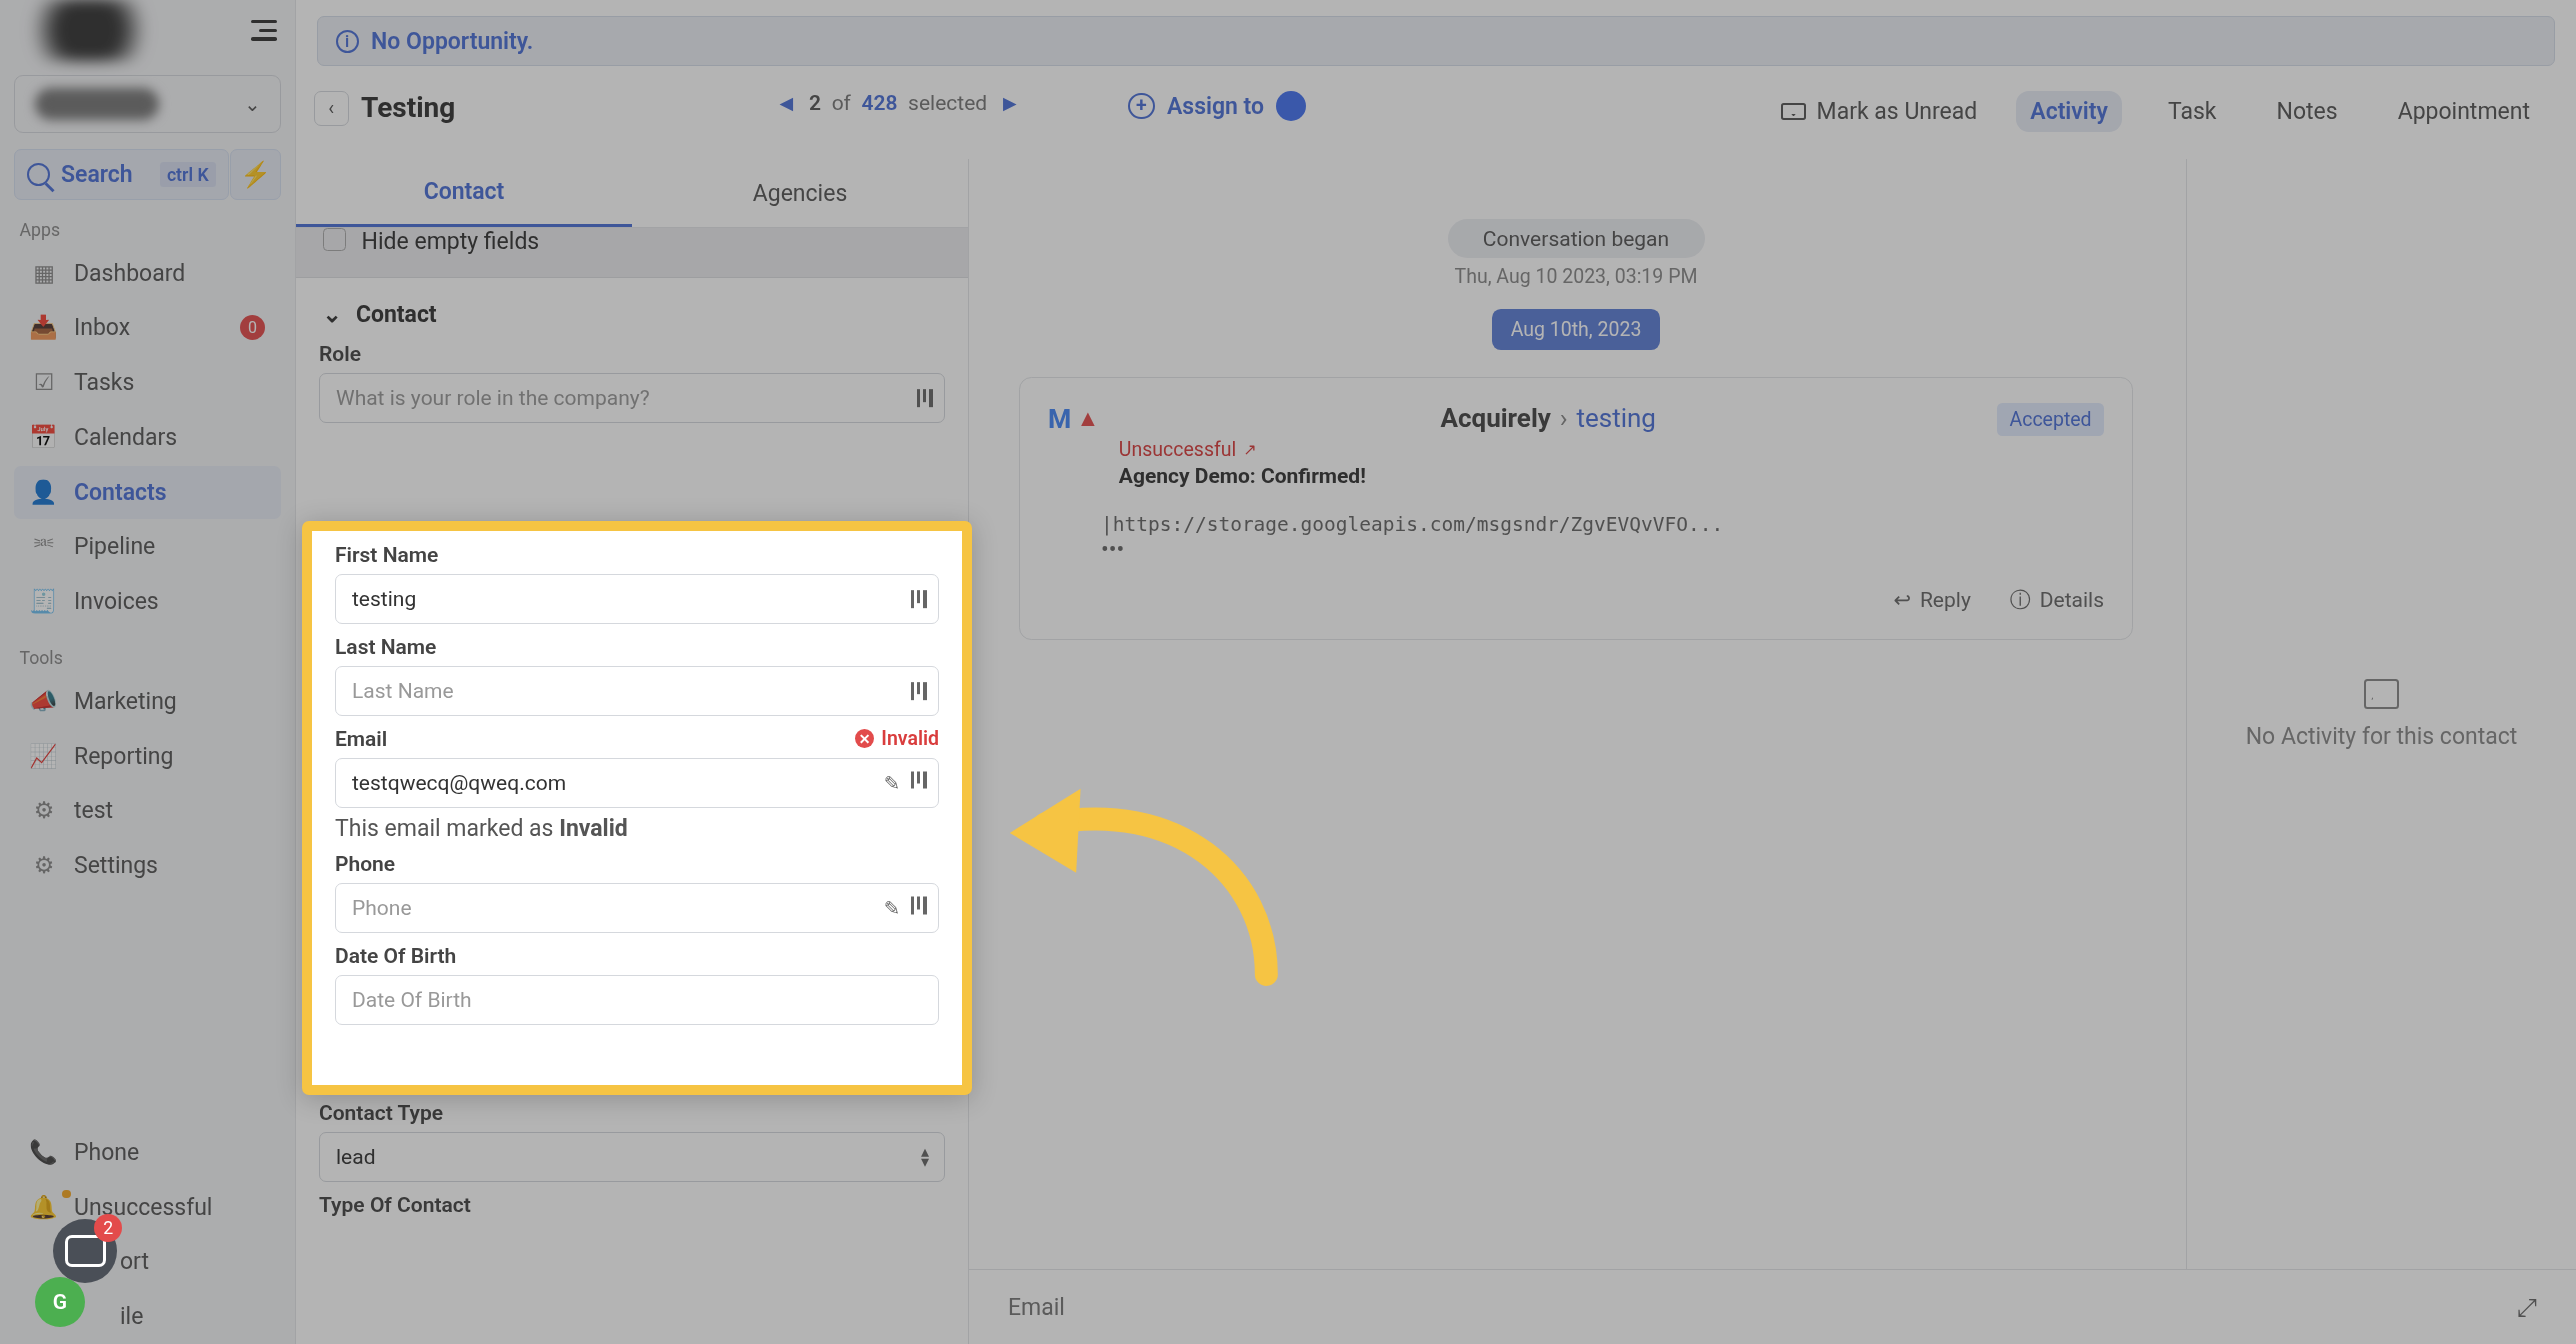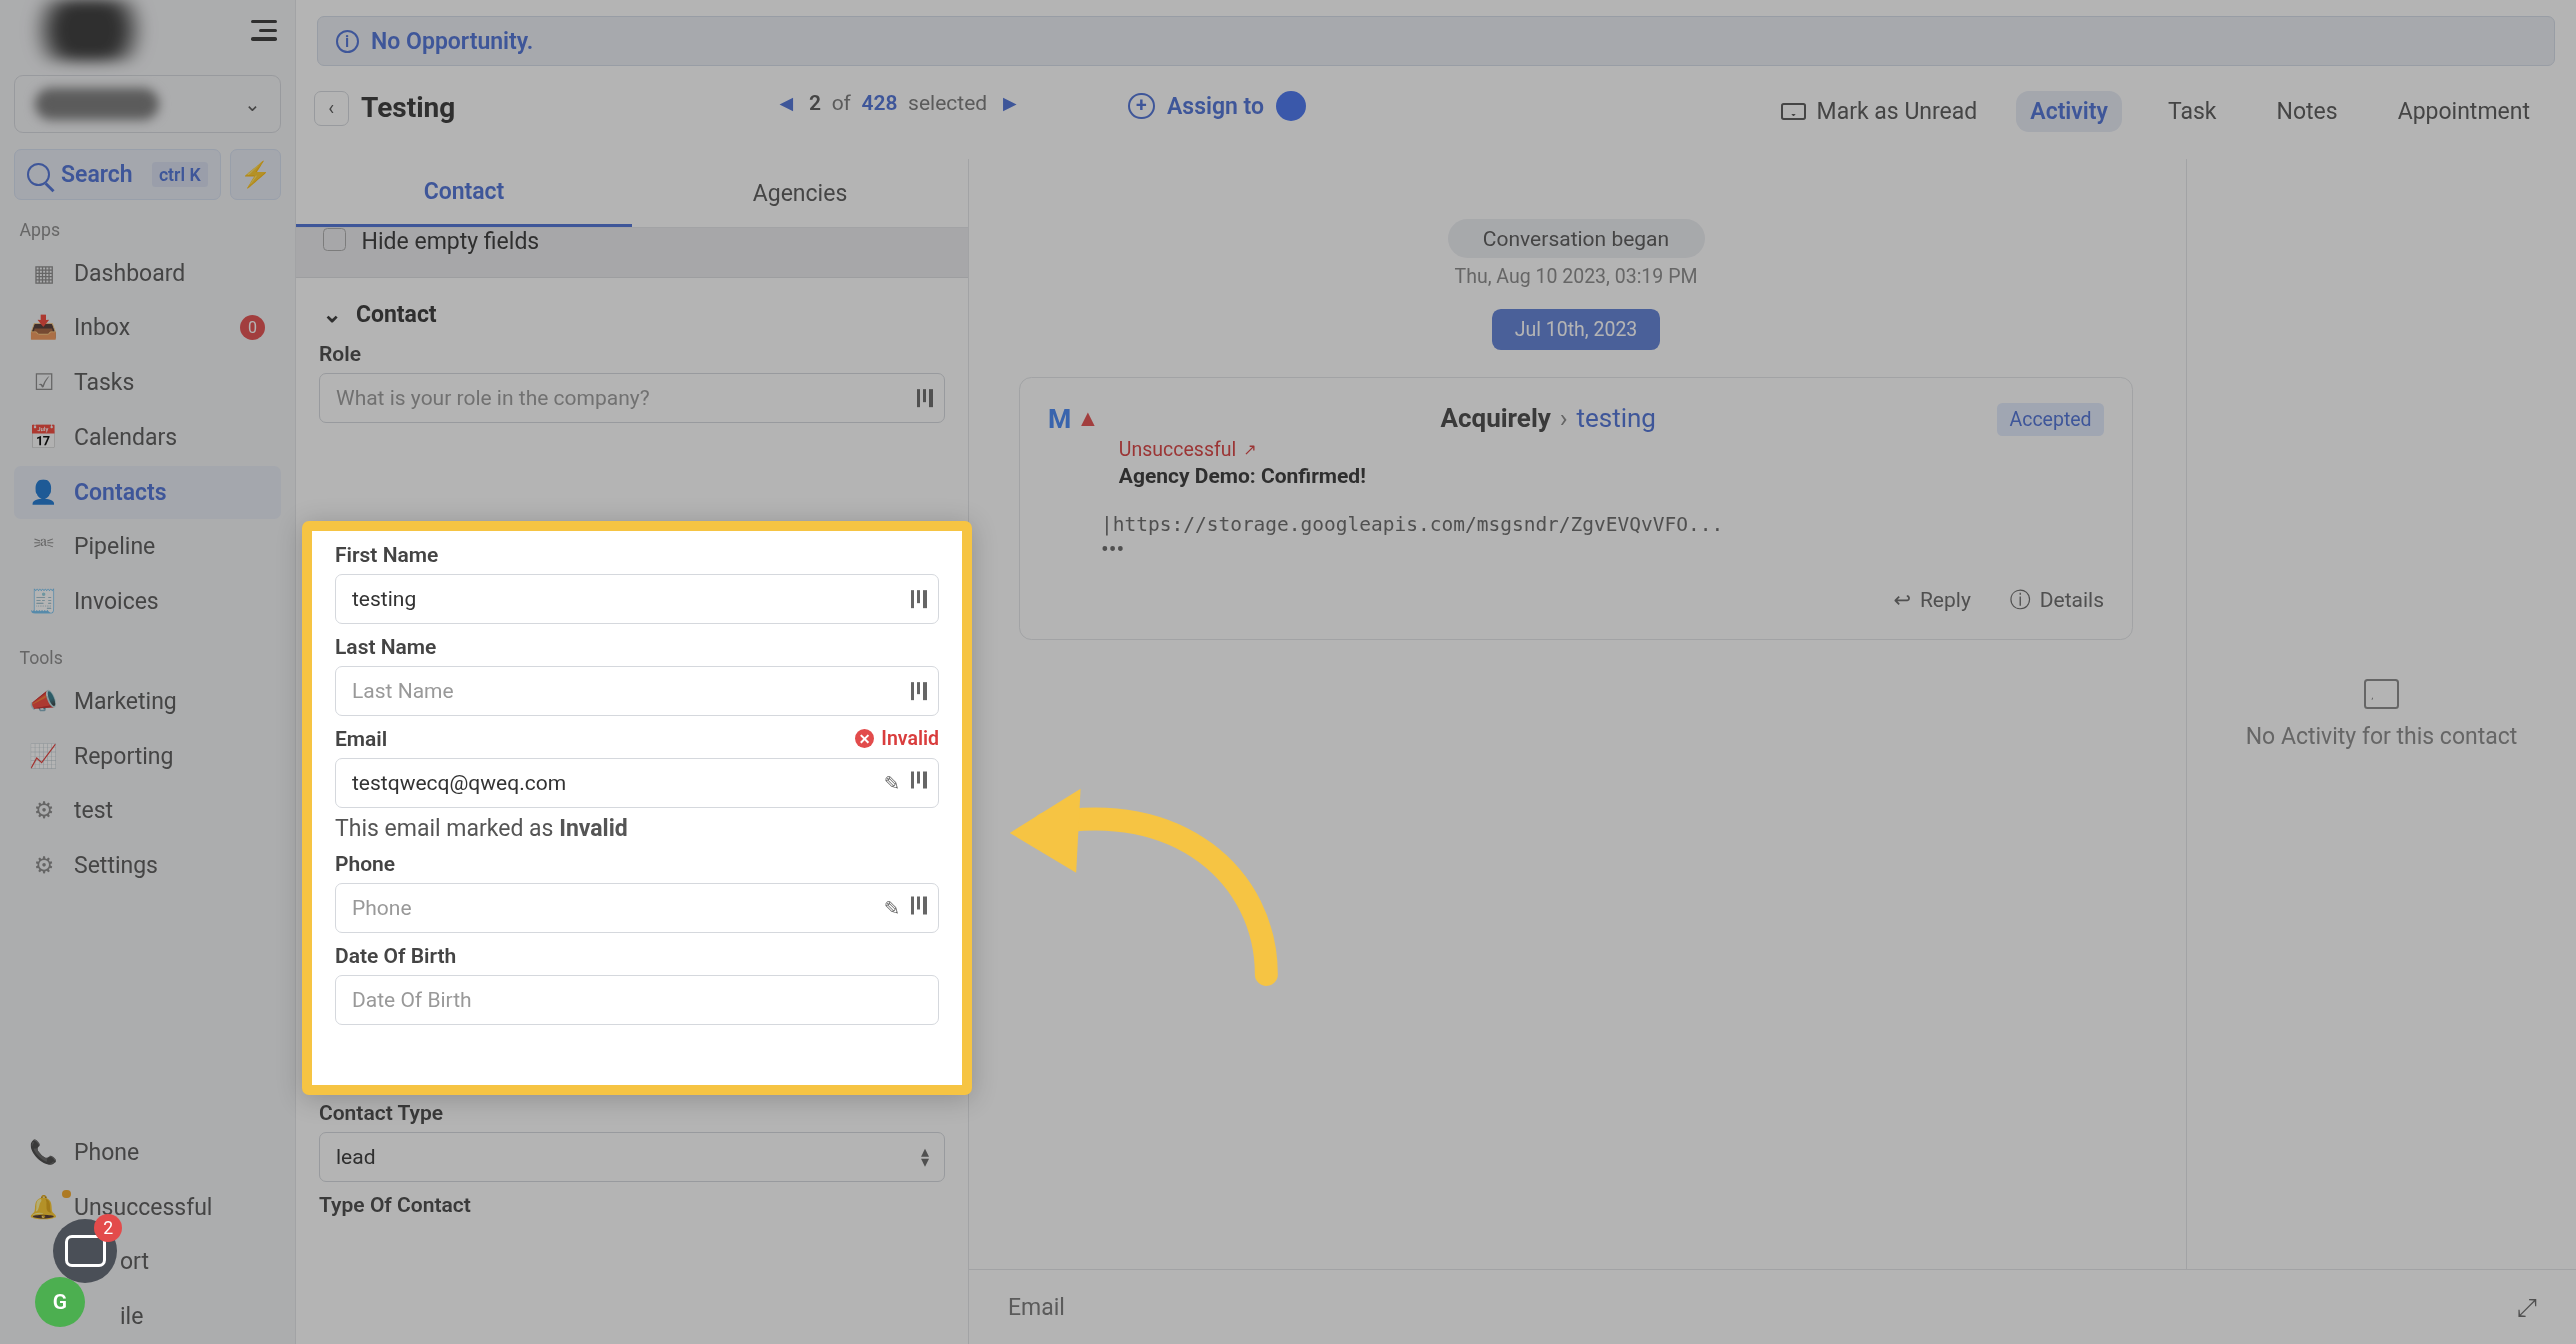--- a/index.html
+++ b/index.html
@@ -14,21 +14,21 @@
 .sidebar-top { height: 50px; display: flex; align-items: center; justify-content: space-between; padding: 10.6px 17.7px 0 17.7px; }
 .logo-blur { width: 142px; height: 62px; border-radius: 44px; background: radial-gradient(circle,#333 0%,#333 40%, transparent 75%); filter: blur(7px); }
 .menu-icon { width: 26.6px; height: 21px; display: flex; flex-direction: column; justify-content: space-between; align-items: flex-end; }
 .menu-icon span { display:block; height: 3.5px; background:#333; border-radius:1.8px; }
 .menu-icon span:nth-child(1){width:100%;} .menu-icon span:nth-child(2){width:70%;} .menu-icon span:nth-child(3){width:100%;}
 
 .account-picker { margin: 25px 14px 10.6px 14px; height: 58px; border: 0.9px solid #d5d8dd; border-radius: 8.9px; background:#f3f4f6; display:flex; align-items:center; justify-content:space-between; padding:0 19.5px; }
 .acct-blur { width:124px; height: 32px; background:#777; filter: blur(5.3px); border-radius:17.7px; }
 .chev { font-size: 19.5px; color:#555; }
 
-.search-row { display:flex; gap:9px; margin: 16px 14px 3.5px 14px; }
+.search-row { display:flex; gap:1px; margin: 16px 14px 3.5px 14px; }
 .search-btn { flex:1; height: 51px; background:#e6ebf5; border:0.9px solid #d5dff0; border-radius:7px; display:flex; align-items:center; padding:0 12.4px; gap:10.6px; color:#4b6fd6; font-weight:600; }
 .search-btn .mag { width:23px; height:23px; border:2.7px solid #4b6fd6; border-radius:50%; position:relative; }
 .search-btn .mag::after{ content:""; position:absolute; width:2.7px; height:10.6px; background:#4b6fd6; bottom:-8.9px; right:-1.8px; transform:rotate(-45deg);}
 .kbd { margin-left:auto; font-size:17.7px; background:#d7def0; border-radius:3.5px; padding:2.7px 7px; color:#4b6fd6; font-weight:600; }
 .bolt-btn { width:51px; height:51px; background:#e6ebf5; border:0.9px solid #d5dff0; border-radius:7px; display:flex; align-items:center; justify-content:center; color:#4b6fd6; font-size:25px; }
 
 .side-label { font-size:17.7px; color:#888; margin: 19.5px 0 7px 19.5px; }
 .nav-item { height: 53px; margin: 1.8px 14px; border-radius:7px; display:flex; align-items:center; gap:16px; padding:0 16px; color:#555; font-size:23px; cursor:pointer; position:relative; }
 .nav-item.active { background:#e6ebf5; color:#4b6fd6; font-weight:600; }
 .nav-icon { width:28px; height:28px; display:flex; align-items:center; justify-content:center; color:#888; }
@@ -313,21 +313,21 @@
       </div>
     </div>
     <div class="field">
       <div class="fl-label">Type Of Contact</div>
     </div>
   </div>
 
   <div class="convo">
     <div class="conv-began">Conversation began</div>
     <div class="timestamp">Thu, Aug 10 2023, 03:19 PM</div>
-    <div class="date-chip">Jul 10th, 2023</div>
+    <div class="date-chip">Aug 10th, 2023</div>
     <div class="card">
       <div class="card-head">
         <div class="mail-ico">
           <span class="gm"><span class="b">M</span></span>
             <span class="warn-tri">▲</span>
         </div>
         <div class="card-titles">
           <div class="line1"><span class="from">Acquirely</span><span class="arrow">›</span><span class="to">testing</span></div>
           <div class="err">
               <span>Unsuccessful</span>

